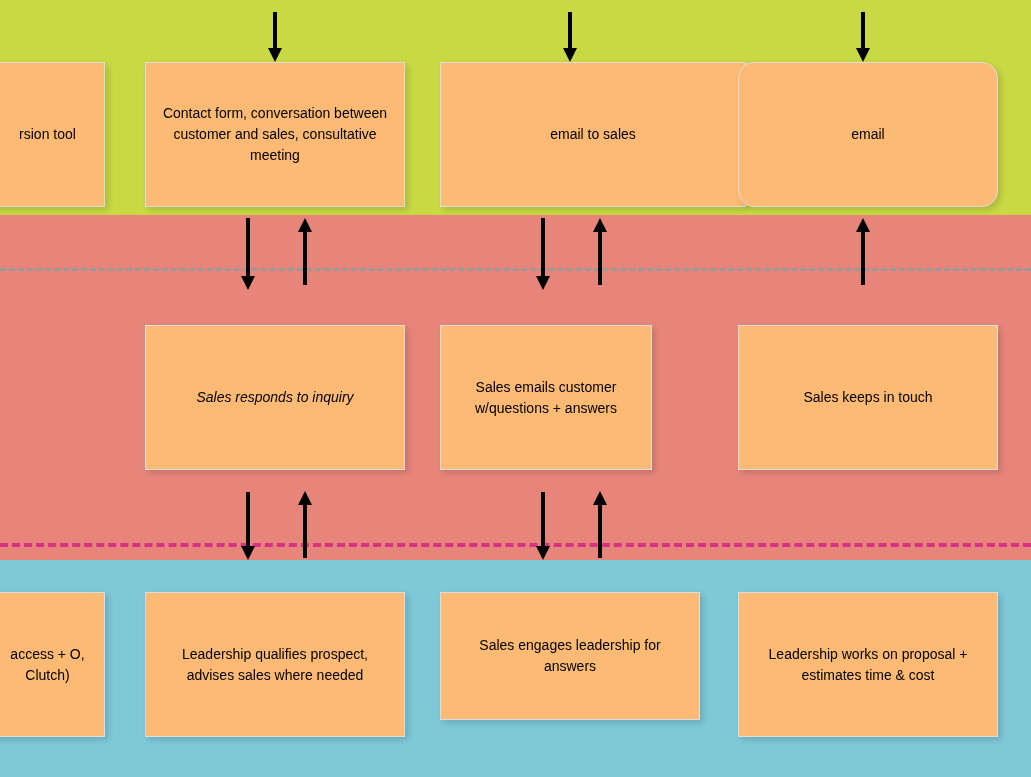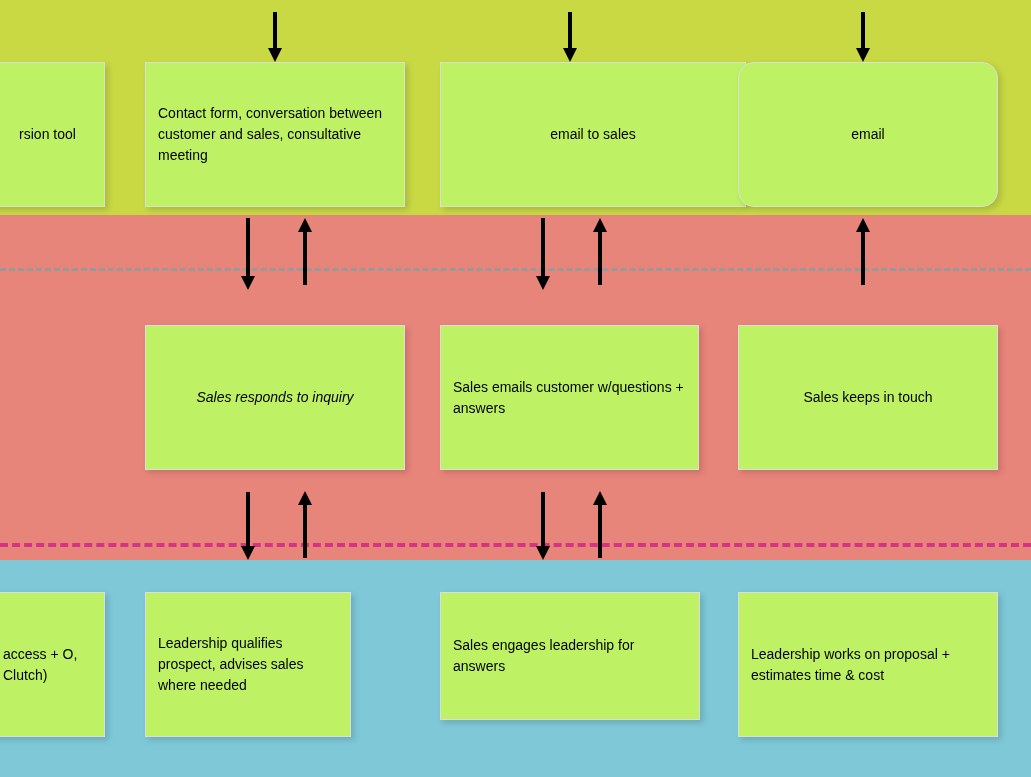--- a/index.html
+++ b/index.html
@@ -57,27 +57,27 @@
       top: 543px;
       left: 0;
       width: 1031px;
       border-top: 4px dashed #d63384;
       z-index: 1;
     }
 
     
     .card {
       position: absolute;
-      background: #bef264;
+      background: #fdba74;
       border: 1px solid #ddd;
       box-shadow: 3px 3px 6px rgba(0,0,0,0.15);
       display: flex;
       align-items: center;
       justify-content: center;
-      text-align: left;
+      text-align: center;
       padding: 12px;
       line-height: 1.5;
       z-index: 2;
     }
 
     
     .arrows-svg {
       position: absolute;
       top: 0;
       left: 0;
@@ -134,18 +134,18 @@
 
   <line x1="600" y1="558" x2="600" y2="495" stroke="black" stroke-width="4"></line>
   <polygon points="600,491 593,505 607,505" fill="black"></polygon>
 </svg>
 
 <div class="card" style="top: 62px; left: -10px; width: 115px; height: 145px;">rsion tool</div>
 <div class="card" style="top: 62px; left: 145px; width: 260px; height: 145px;">Contact form, conversation between customer and sales, consultative meeting</div>
 <div class="card" style="top: 62px; left: 440px; width: 306px; height: 145px;">email to sales</div>
 <div class="card" style="top: 62px; left: 738px; width: 260px; height: 145px; border-radius: 16px;">email</div>
 <div class="card" style="top: 325px; left: 145px; width: 260px; height: 145px; font-style: italic;">Sales responds to inquiry</div>
-<div class="card" style="top: 325px; left: 440px; width: 259px; height: 145px;">Sales emails customer w/questions + answers</div>
+<div class="card" style="top: 325px; left: 440px; width: 212px; height: 145px;">Sales emails customer w/questions + answers</div>
 <div class="card" style="top: 325px; left: 738px; width: 260px; height: 145px;">Sales keeps in touch</div>
 <div class="card" style="top: 592px; left: -10px; width: 115px; height: 145px;">access + O, Clutch)</div>
-<div class="card" style="top: 592px; left: 145px; width: 206px; height: 145px;">Leadership qualifies prospect, advises sales where needed</div>
+<div class="card" style="top: 592px; left: 145px; width: 260px; height: 145px;">Leadership qualifies prospect, advises sales where needed</div>
 <div class="card" style="top: 592px; left: 440px; width: 260px; height: 128px;">Sales engages leadership for answers</div>
 <div class="card" style="top: 592px; left: 738px; width: 260px; height: 145px;">Leadership works on proposal + estimates time &amp; cost</div>
 
 </body></html>

